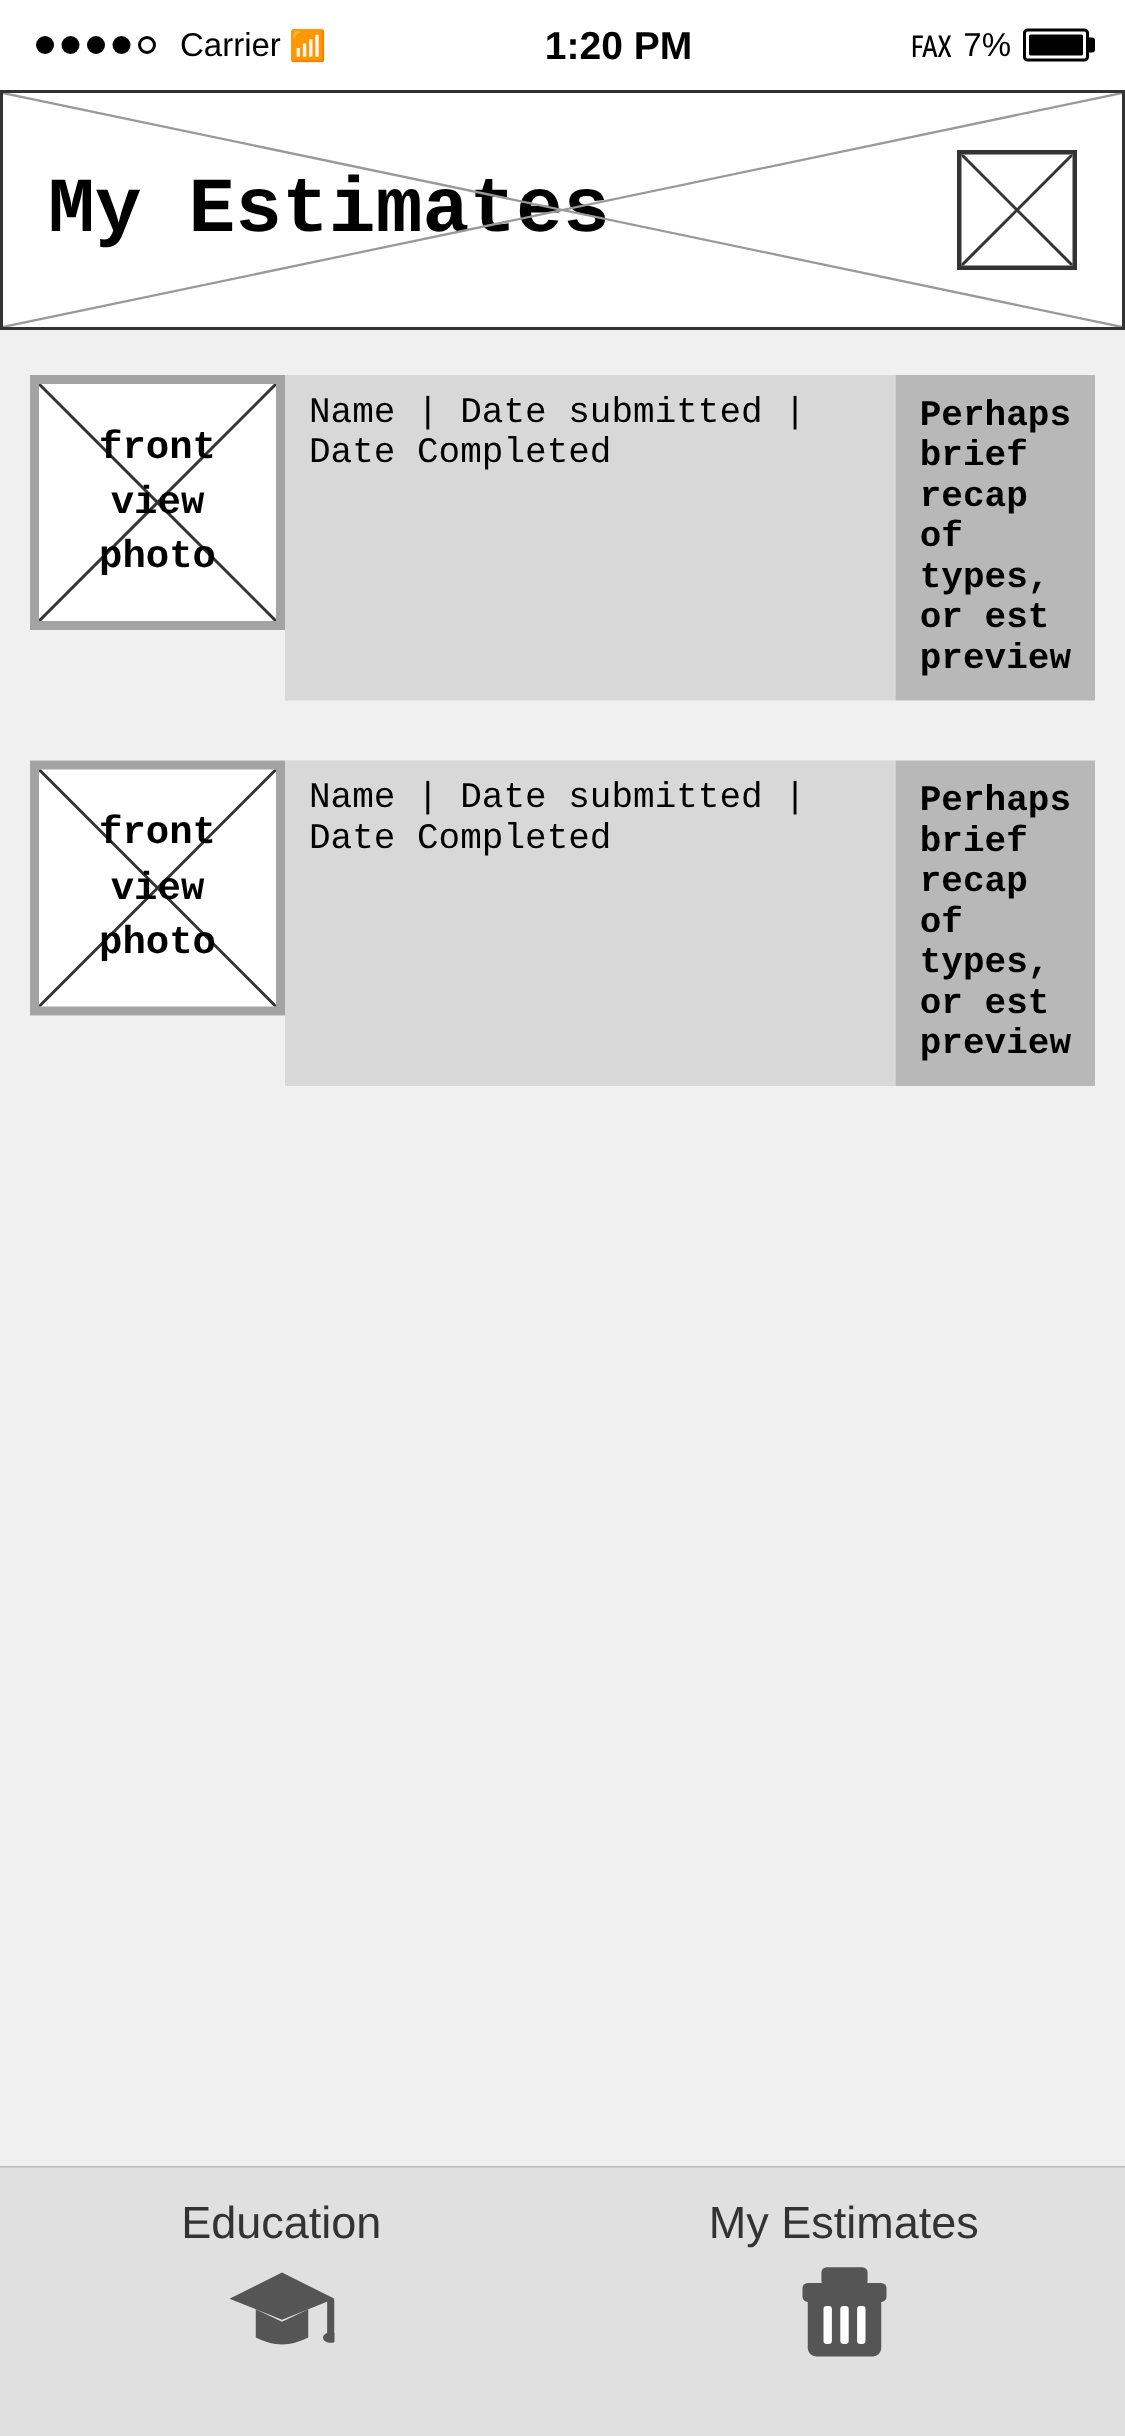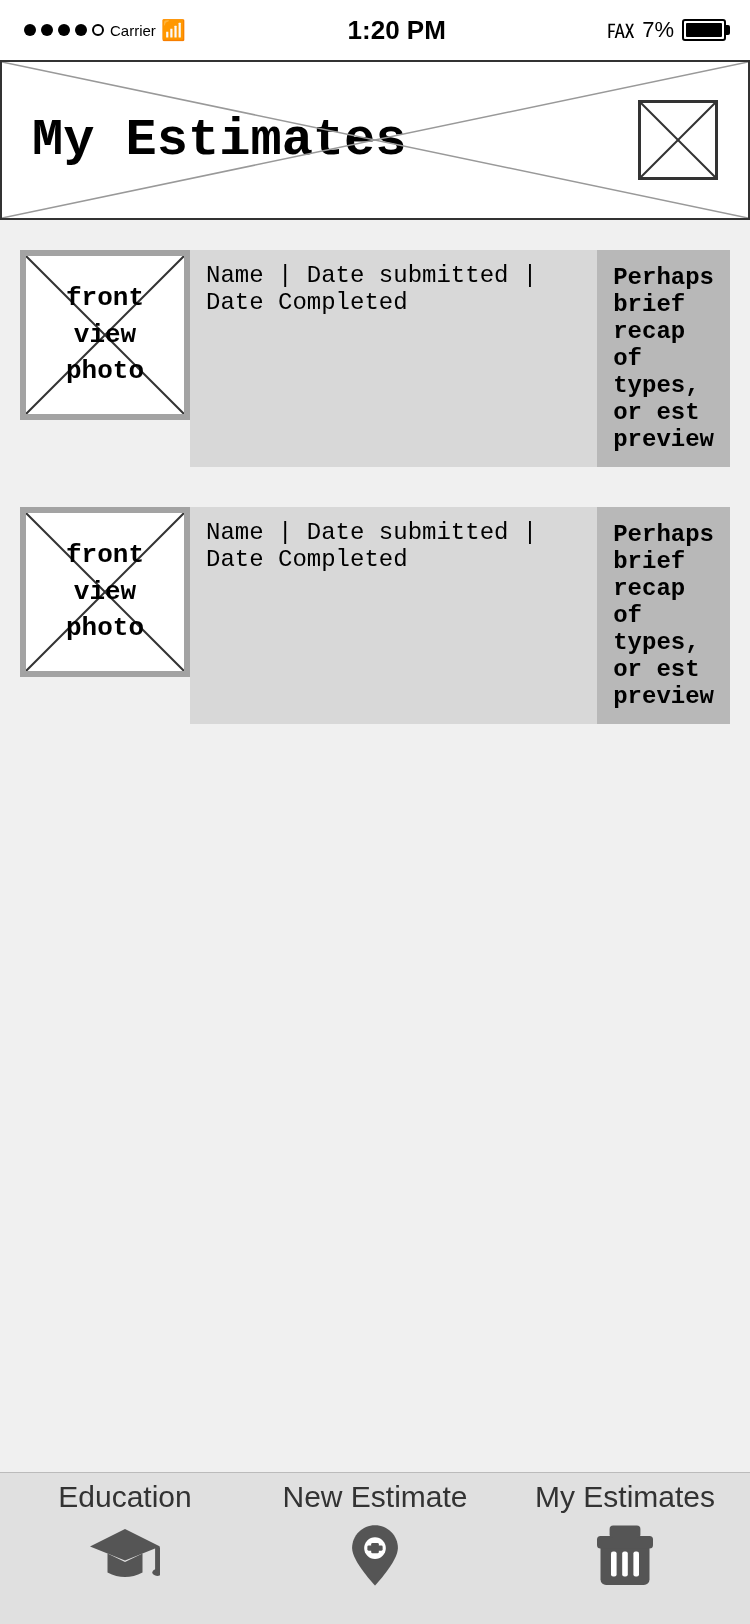--- a/index.html
+++ b/index.html
@@ -41,22 +41,22 @@
       width: 12px;
       height: 12px;
       border-radius: 50%;
       background: #000;
     }
     .dot.empty {
       background: transparent;
       border: 2px solid #000;
     }
     .carrier-label {
-      font-size: 15px;
-      margin-left: 0;
+      font-size: 22px;
+      margin-left: 10px;
     }
     .wifi-icon {
       font-size: 20px;
     }
     .status-center {
       font-size: 26px;
       font-weight: 600;
     }
     .status-right {
       display: flex;
@@ -194,21 +194,21 @@
       display: flex;
       align-items: center;
     }
 
     
     .tab-bar {
       position: absolute;
       bottom: 0;
       left: 0;
       width: 750px;
-      height: 152px;
+      height: 180px;
       background: #e0e0e0;
       border-top: 1px solid #bbb;
       display: flex;
       align-items: center;
       justify-content: space-around;
       padding: 7px 0 20px;
     }
 
     .tab-item {
       display: flex;
@@ -324,33 +324,20 @@
       <svg viewBox="0 0 100 100" fill="#555" xmlns="http://www.w3.org/2000/svg">
 
         <polygon points="50,10 100,35 50,55 0,35" fill="#555"></polygon>
         <path d="M75,45 L75,72 Q50,85 25,72 L25,45 L50,57 Z" fill="#555"></path>
         <rect x="93" y="35" width="7" height="35" fill="#555" rx="2"></rect>
         <ellipse cx="96" cy="72" rx="7" ry="5" fill="#555"></ellipse>
       </svg>
     </div>
   </div>
 
-  <div class="tab-item">
-    <span class="tab-label">New Estimate</span>
-    <div class="tab-icon icon-new-estimate">
-      <svg viewBox="0 0 100 110" fill="#555" xmlns="http://www.w3.org/2000/svg">
-
-        <path d="M50,5 C30,5 14,21 14,41 C14,62 50,100 50,100 C50,100 86,62 86,41 C86,21 70,5 50,5 Z" fill="#555"></path>
-        <circle cx="50" cy="41" r="17" fill="white"></circle>
-
-        <rect x="44" y="33" width="12" height="16" fill="#555" rx="2"></rect>
-        <rect x="38" y="37" width="24" height="8" fill="#555" rx="2"></rect>
-      </svg>
-    </div>
-  </div>
 
   <div class="tab-item">
     <span class="tab-label">My Estimates</span>
     <div class="tab-icon icon-my-estimates">
       <svg viewBox="0 0 100 100" fill="#555" xmlns="http://www.w3.org/2000/svg">
 
         <rect x="15" y="30" width="70" height="60" rx="8" fill="#555"></rect>
         <rect x="10" y="20" width="80" height="18" rx="5" fill="#555"></rect>
         <rect x="28" y="5" width="44" height="18" rx="5" fill="#555"></rect>
 

